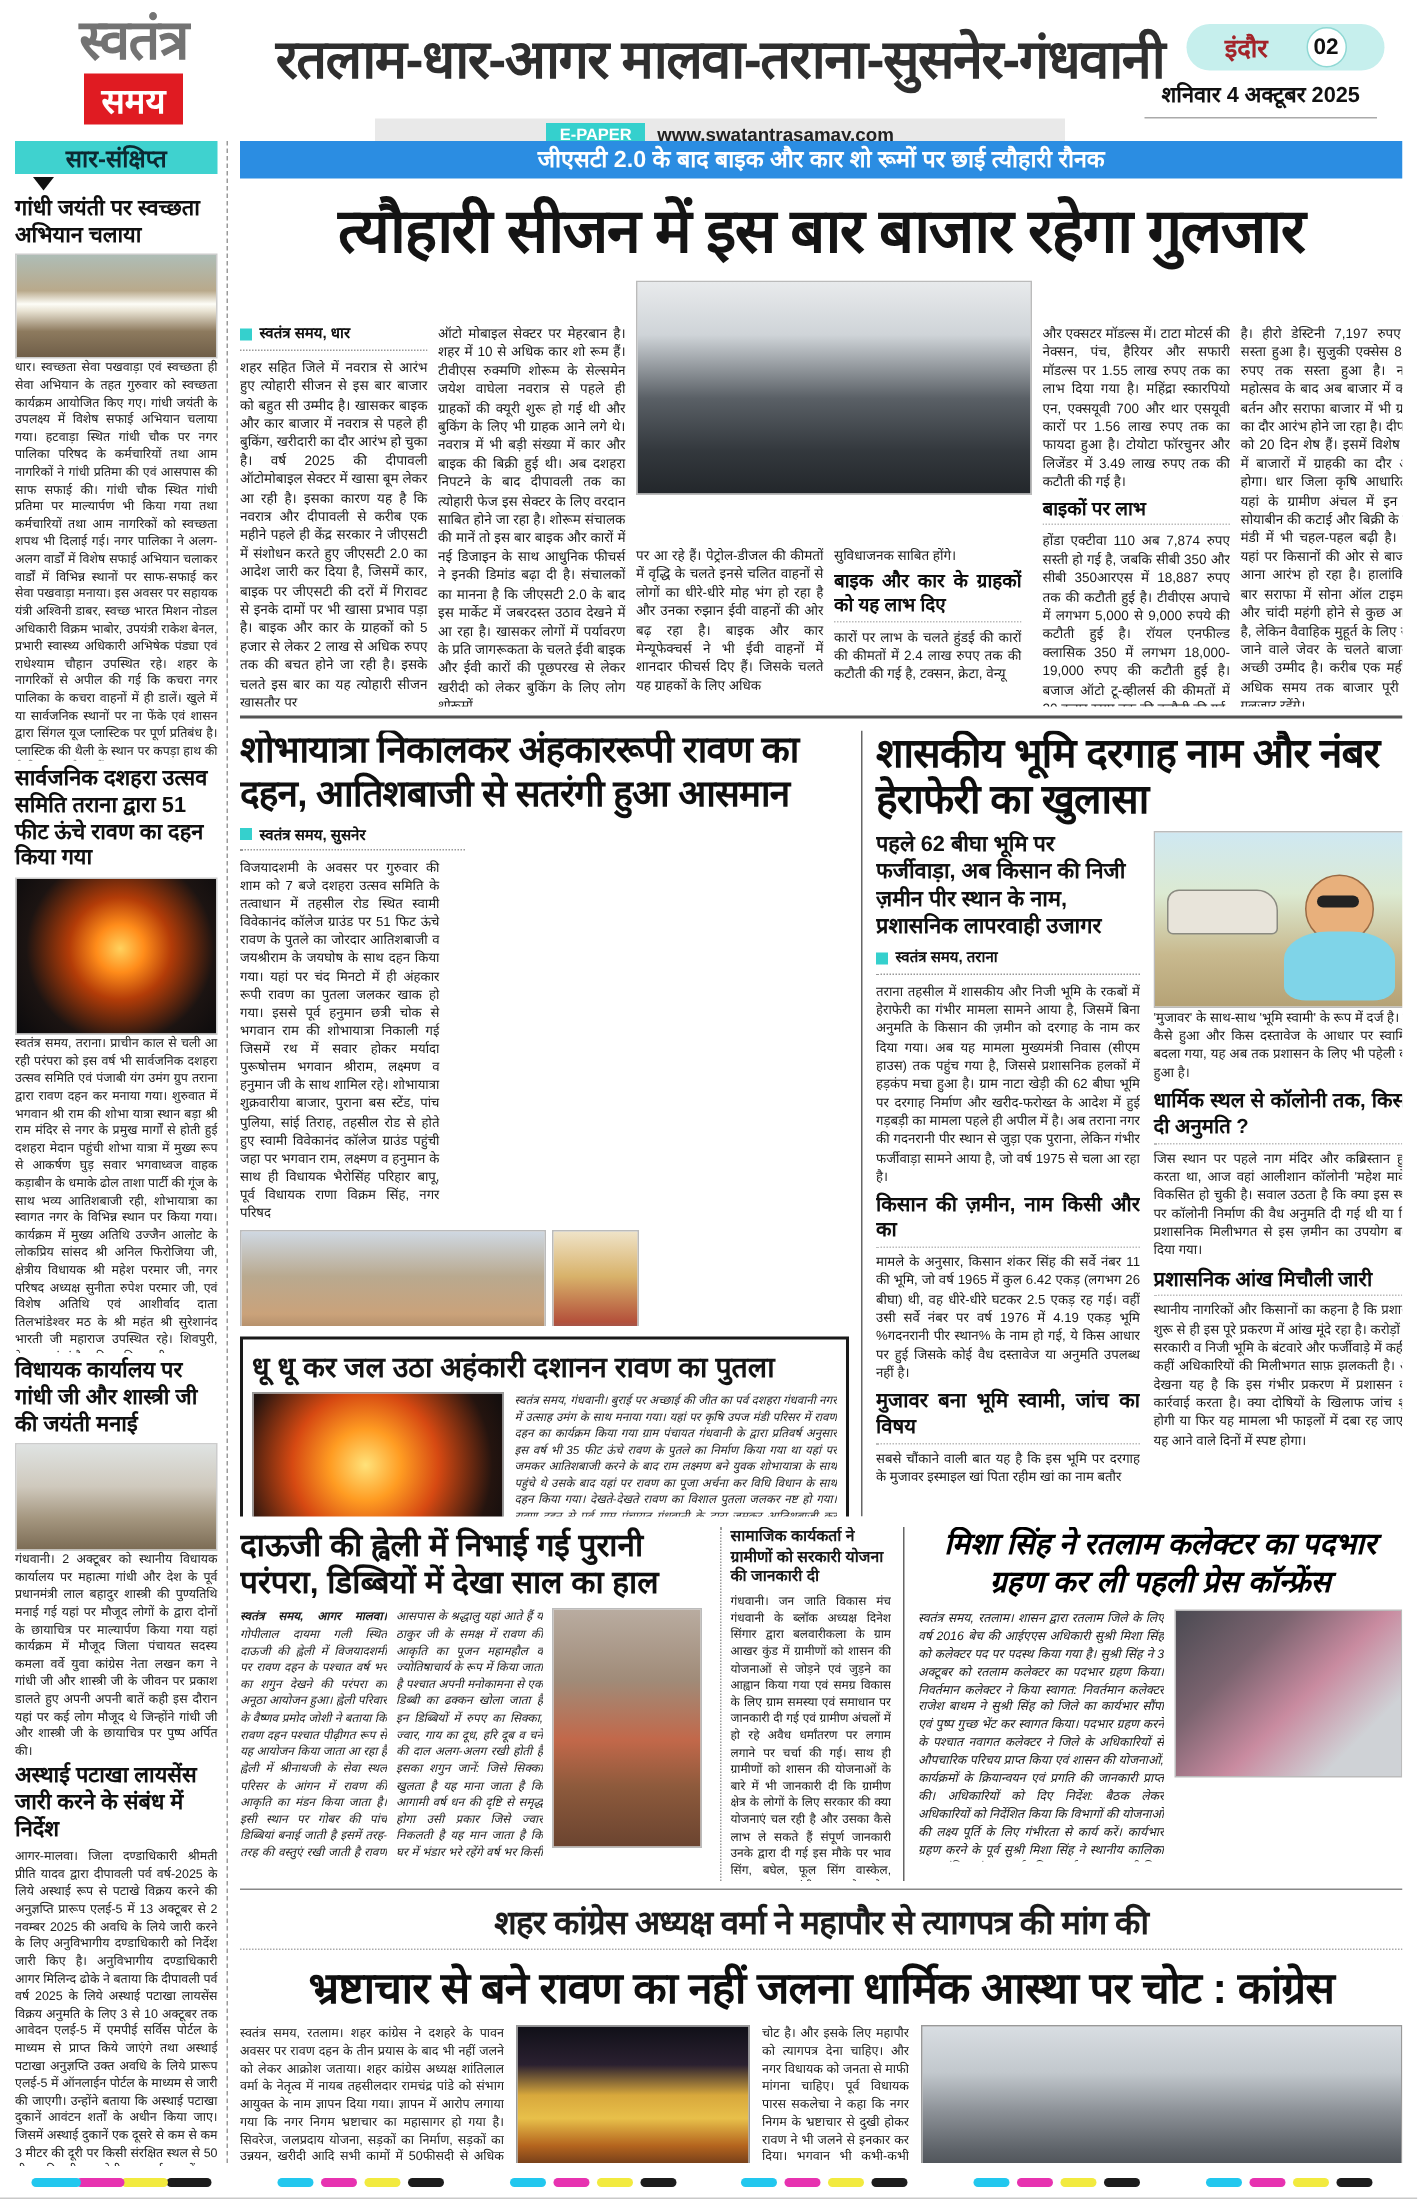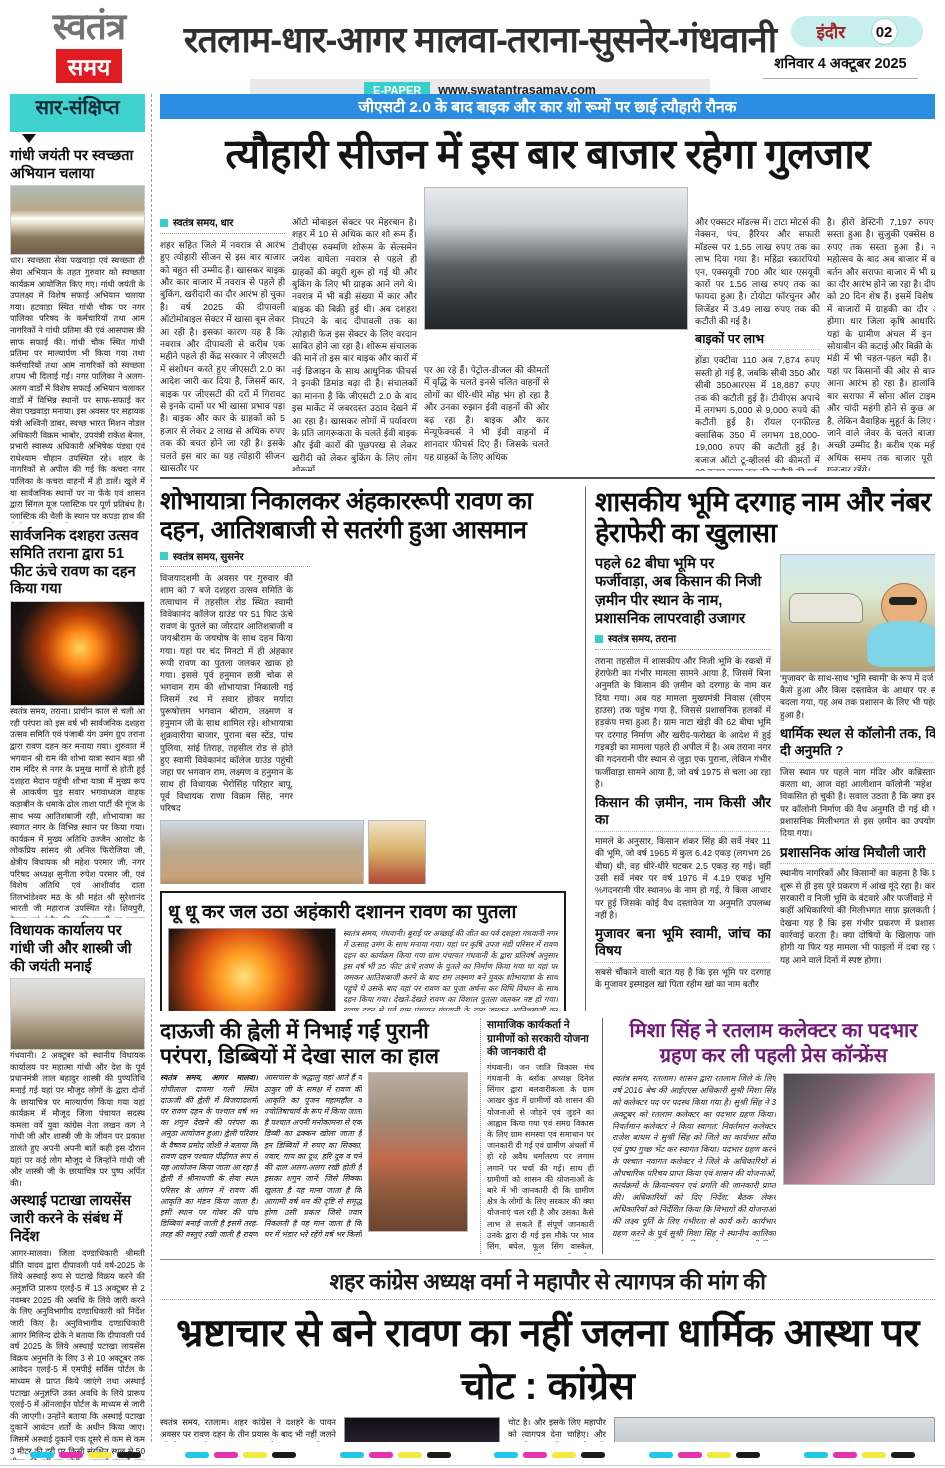--- a/index.html
+++ b/index.html
@@ -20,21 +20,21 @@
   .edname{color:#a3242a;font-weight:bold;font-size:17px;}
   .pagenum{background:#fff;border:1px solid #8fd8d4;border-radius:50%;width:27px;height:27px;display:flex;align-items:center;justify-content:center;font-weight:bold;font-size:15px;color:#111;}
   .dateline{position:absolute;right:17px;top:46px;width:155px;text-align:center;font-weight:bold;font-size:14.5px;color:#111;border-bottom:1px solid #aaa;padding-bottom:6px;}
 
   
   .content{position:absolute;top:94px;left:10px;right:10px;bottom:26px;display:flex;}
   .sidebar{width:142px;border-right:1px dashed #9a9a9a;padding-right:6px;flex:none;}
   .mainarea{flex:1;padding-left:8px;overflow:hidden;}
 
   
-  .saar{background:#3fd2cf;color:#0c2a33;font-weight:bold;font-size:20px;text-align:center;height:38px;line-height:26px;}
+  .saar{background:#3fd2cf;color:#0c2a33;font-weight:bold;font-size:16px;text-align:center;height:22px;line-height:26px;}
   .saar-tri{width:0;height:0;border-left:7px solid transparent;border-right:7px solid transparent;border-top:9px solid #111;margin:2px 0 2px 12px;}
   .sb-head{font-size:14.5px;font-weight:bold;line-height:1.22;color:#101010;margin:4px 0 3px;}
   .sb-body{font-size:8.3px;line-height:1.4;text-align:justify;color:#222;overflow:hidden;}
   .ph{width:100%;border:1px solid #ccc;}
   .ph-gandhi{height:70px;background:linear-gradient(180deg,#aebdb6 0%,#b9a98b 35%,#fdfdf7 48%,#e8e2d2 55%,#8d7a5e 75%,#6f5e48 100%);}
   .ph-ravan-night{height:105px;background:radial-gradient(circle at 52% 45%,#ffd25e 0%,#ff8c1a 18%,#b33c08 38%,#1c1412 70%,#0a0a0c 100%);}
   .ph-office{height:72px;background:linear-gradient(180deg,#dfe3e2 0%,#cfc9bd 40%,#a59780 70%,#7c6c55 100%);}
   .sb-colorbar{display:flex;gap:6px;justify-content:center;margin-top:8px;}
 
   .bar{width:24px;height:6px;border-radius:3px;}
@@ -46,21 +46,21 @@
   .mstory{display:flex;gap:7px;height:292px;border-bottom:2px solid #555;padding-bottom:6px;overflow:hidden;}
   .mcol{width:125px;flex:none;font-size:9px;line-height:1.38;text-align:justify;overflow:hidden;margin-top:29px;}
   .mcenter{width:264px;flex:none;}
   .ph-showroom{height:143px;background:linear-gradient(180deg,#e8eaec 0%,#cfd4d8 25%,#5a6066 55%,#33383d 80%,#23272b 100%);border:1px solid #bbb;}
   .mbelow{display:flex;gap:7px;margin-top:5px;height:138px;overflow:hidden;}
   .byline{display:flex;align-items:center;gap:5px;font-weight:bold;font-size:10px;color:#111;border-bottom:1px dotted #999;padding-bottom:3px;margin-bottom:5px;}
   .bsq{width:8px;height:8px;background:#35d0cd;flex:none;}
   .subhead{font-weight:bold;font-size:12.5px;line-height:1.25;margin:4px 0;color:#0f0f0f;border-bottom:1px dotted #bbb;padding-bottom:2px;}
 
   
-  .midrow{display:flex;margin-top:8px;height:524px;overflow:hidden;gap:11px;}
+  .midrow{display:flex;margin-top:8px;height:524px;overflow:hidden;}
   .shobox{width:414px;flex:none;padding-right:8px;}
   .shohead{font-size:24.5px;font-weight:bold;line-height:1.18;color:#101010;letter-spacing:-0.5px;}
   .shorow{display:flex;gap:6px;margin-top:2px;height:312px;overflow:hidden;flex-direction:column;}
   .shocol{width:133px;flex:none;font-size:8.8px;line-height:1.38;text-align:justify;overflow:hidden;}
   .shoright{flex:1;font-family:Liberation Serif, serif;}
   .shophotos{display:flex;gap:4px;}
   .ph-crowd{width:204px;height:102px;background:linear-gradient(180deg,#cfd8e2 0%,#b9a98f 30%,#caa27a 55%,#8d6e50 80%,#5d4733 100%);border:1px solid #bbb;}
   .ph-ram{width:58px;height:102px;background:linear-gradient(180deg,#efe3c8 0%,#d8b26a 30%,#b4513b 60%,#3f6ea8 85%);border:1px solid #bbb;}
   .shocols{display:flex;gap:6px;margin-top:5px;height:200px;overflow:hidden;}
 
@@ -86,30 +86,30 @@
   .row3{display:flex;gap:8px;margin-top:7px;height:236px;overflow:hidden;}
   .dauji{width:312px;flex:none;}
   .dauji-head{font-size:21px;font-weight:bold;line-height:1.2;color:#101010;}
   .dauji-row{display:flex;gap:6px;margin-top:4px;height:170px;overflow:hidden;}
   .dauji-col{width:98px;flex:none;font-size:7.9px;font-style:italic;line-height:1.42;text-align:justify;overflow:hidden;}
   .ph-dauji{width:100px;height:160px;background:linear-gradient(180deg,#b9aca0 0%,#a08b78 30%,#c2684a 55%,#8d5a3c 75%,#6b4430 100%);border:1px solid #bbb;}
   .samajik{width:114px;flex:none;border-left:1px dotted #999;padding-left:6px;}
   .samajik-head{font-size:10.5px;font-weight:bold;line-height:1.3;margin-bottom:3px;}
   .samajik-body{font-size:8px;line-height:1.4;text-align:justify;overflow:hidden;height:195px;}
   .misha{flex:1;border-left:1px solid #666;padding-left:9px;overflow:hidden;}
-  .misha-head{font-size:20px;font-weight:bold;text-align:center;line-height:1.25;color:#701a75;}
+  .misha-head{font-size:20px;font-weight:bold;text-align:center;line-height:1.25;color:#000000;font-style:italic;}
   .misha-row{display:flex;gap:7px;margin-top:5px;}
   .misha-body{flex:1;font-size:8.2px;font-style:italic;line-height:1.45;text-align:justify;overflow:hidden;height:168px;}
   .ph-misha{width:152px;height:112px;flex:none;background:linear-gradient(135deg,#4a4a52 0%,#7c6470 30%,#c98ba0 55%,#cfd2d6 80%);border:1px solid #bbb;}
 
   
   .congress{margin-top:5px;border-top:1px solid #888;padding-top:5px;}
   .cstrip{text-align:center;font-size:22px;font-weight:bold;color:#1d1d1d;letter-spacing:-0.5px;}
   .cdot{border-top:1px dotted #aaa;margin:4px 0;}
-  .chead{text-align:center;font-size:39px;font-weight:bold;color:#0f0f0f;letter-spacing:-0.5px;}
+  .chead{text-align:center;font-size:29px;font-weight:bold;color:#0f0f0f;letter-spacing:-0.5px;}
   .crow{display:flex;gap:8px;margin-top:7px;height:132px;overflow:hidden;}
   .ccol1{width:176px;flex:none;font-size:8.4px;line-height:1.4;text-align:justify;overflow:hidden;}
   .cphoto1wrap{width:156px;flex:none;}
   .ph-ravana{height:104px;background:linear-gradient(180deg,#101018 0%,#2a2030 25%,#d8a83c 45%,#e8c04a 60%,#b4641e 78%,#402017 100%);border:1px solid #999;}
   .ccolm{width:98px;flex:none;font-size:8.4px;line-height:1.4;text-align:justify;overflow:hidden;}
   .cphoto2wrap{flex:1;}
   .ph-group{height:104px;background:linear-gradient(180deg,#d8dde2 0%,#c2c8cd 30%,#8d9298 55%,#5f646a 80%,#43474c 100%);border:1px solid #999;}
 
   
   .regbars{position:absolute;left:30px;right:30px;bottom:10px;display:flex;justify-content:space-between;}
@@ -186,20 +186,25 @@
             <span class="bsq"></span>
             <span>स्वतंत्र समय, धार</span>
           </div>
           <span>शहर सहित जिले में नवरात्र से आरंभ हुए त्योहारी सीजन से इस बार बाजार को बहुत सी उम्मीद है। खासकर बाइक और कार बाजार में नवरात्र से पहले ही बुकिंग, खरीदारी का दौर आरंभ हो चुका है। वर्ष 2025 की दीपावली ऑटोमोबाइल सेक्टर में खासा बूम लेकर आ रही है। इसका कारण यह है कि नवरात्र और दीपावली से करीब एक महीने पहले ही केंद्र सरकार ने जीएसटी में संशोधन करते हुए जीएसटी 2.0 का आदेश जारी कर दिया है, जिसमें कार, बाइक पर जीएसटी की दरों में गिरावट से इनके दामों पर भी खासा प्रभाव पड़ा है। बाइक और कार के ग्राहकों को 5 हजार से लेकर 2 लाख से अधिक रुपए तक की बचत होने जा रही है। इसके चलते इस बार का यह त्योहारी सीजन खासतौर पर</span>
         </div>
         <div class="mcol">ऑटो मोबाइल सेक्टर पर मेहरबान है। शहर में 10 से अधिक कार शो रूम हैं। टीवीएस रुक्मणि शोरूम के सेल्समेन जयेश वाघेला नवरात्र से पहले ही ग्राहकों की क्यूरी शुरू हो गई थी और बुकिंग के लिए भी ग्राहक आने लगे थे। नवरात्र में भी बड़ी संख्या में कार और बाइक की बिक्री हुई थी। अब दशहरा निपटने के बाद दीपावली तक का त्योहारी फेज इस सेक्टर के लिए वरदान साबित होने जा रहा है। शोरूम संचालक की मानें तो इस बार बाइक और कारों में नई डिजाइन के साथ आधुनिक फीचर्स ने इनकी डिमांड बढ़ा दी है। संचालकों का मानना है कि जीएसटी 2.0 के बाद इस मार्केट में जबरदस्त उठाव देखने में आ रहा है। खासकर लोगों में पर्यावरण के प्रति जागरूकता के चलते ईवी बाइक और ईवी कारों की पूछपरख से लेकर खरीदी को लेकर बुकिंग के लिए लोग शोरूमों</div>
         <div class="mcenter">
           <div class="ph-showroom"></div>
           <div class="mbelow">
             <div class="mcol">पर आ रहे हैं। पेट्रोल-डीजल की कीमतों में वृद्धि के चलते इनसे चलित वाहनों से लोगों का धीरे-धीरे मोह भंग हो रहा है और उनका रुझान ईवी वाहनों की ओर बढ़ रहा है। बाइक और कार मेन्यूफेक्चर्स ने भी ईवी वाहनों में शानदार फीचर्स दिए हैं। जिसके चलते यह ग्राहकों के लिए अधिक</div>
+            <div class="mcol">
+              <span>सुविधाजनक साबित होंगे।</span>
+              <div class="subhead">बाइक और कार के ग्राहकों को यह लाभ दिए</div>
+              <span>कारों पर लाभ के चलते हुंडई की कारों की कीमतों में 2.4 लाख रुपए तक की कटौती की गई है, टक्सन, क्रेटा, वेन्यू</span>
+            </div>
           </div>
         </div>
         <div class="mcol">
           <span>और एक्सटर मॉडल्स में। टाटा मोटर्स की नेक्सन, पंच, हैरियर और सफारी मॉडल्स पर 1.55 लाख रुपए तक का लाभ दिया गया है। महिंद्रा स्कारपियो एन, एक्सयूवी 700 और थार एसयूवी कारों पर 1.56 लाख रुपए तक का फायदा हुआ है। टोयोटा फॉरचुनर और लिजेंडर में 3.49 लाख रुपए तक की कटौती की गई है।</span>
           <div class="subhead">बाइकों पर लाभ</div>
           <span>होंडा एक्टीवा 110 अब 7,874 रुपए सस्ती हो गई है, जबकि सीबी 350 और सीबी 350आरएस में 18,887 रुपए तक की कटौती हुई है। टीवीएस अपाचे में लगभग 5,000 से 9,000 रुपये की कटौती हुई है। रॉयल एनफील्ड क्लासिक 350 में लगभग 18,000-19,000 रुपए की कटौती हुई है। बजाज ऑटो टू-व्हीलर्स की कीमतों में 20 हजार रुपए तक की कटौती की गई</span>
         </div>
         <div class="mcol">है। हीरो डेस्टिनी 7,197 रुपए तक सस्ता हुआ है। सुजुकी एक्सेस 8,523 रुपए तक सस्ता हुआ है। नवरात्र महोत्सव के बाद अब बाजार में कपड़ा, बर्तन और सराफा बाजार में भी ग्राहकी का दौर आरंभ होने जा रहा है। दीपावली को 20 दिन शेष हैं। इसमें विशेष मुहूर्त में बाजारों में ग्राहकी का दौर आरंभ होगा। धार जिला कृषि आधारित है। यहां के ग्रामीण अंचल में इन दिनों सोयाबीन की कटाई और बिक्री के चलते मंडी में भी चहल-पहल बढ़ी है। इससे यहां पर किसानों की ओर से बाजार में आना आरंभ हो रहा है। हालांकि इस बार सराफा में सोना ऑल टाइम हाई और चांदी महंगी होने से कुछ आशंका है, लेकिन वैवाहिक मुहूर्त के लिए खरीदे जाने वाले जेवर के चलते बाजार को अच्छी उम्मीद है। करीब एक महीने से अधिक समय तक बाजार पूरी तरह गुलजार रहेंगे।</div>
       </div>
 

